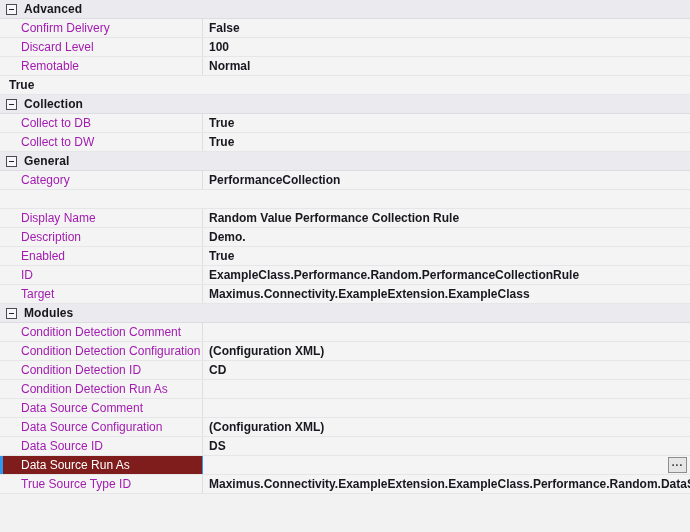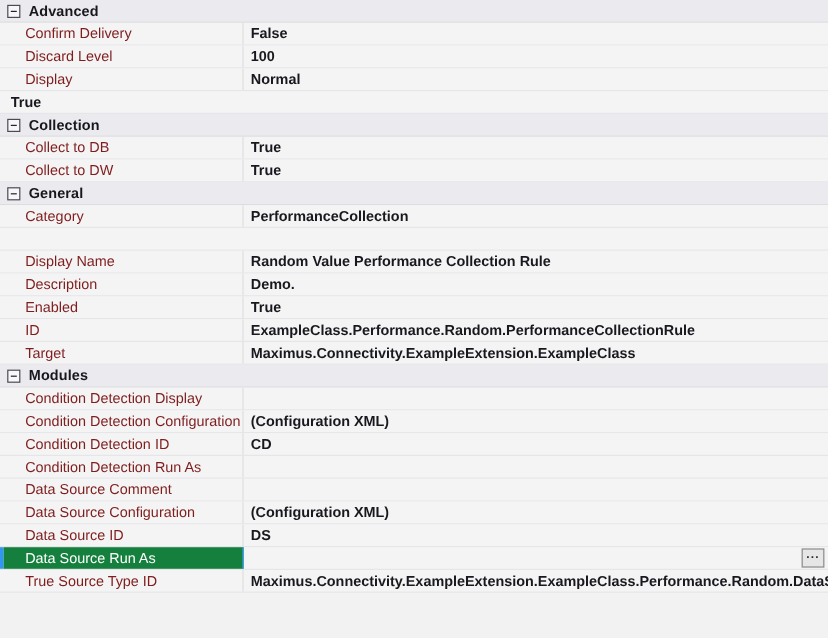--- a/index.html
+++ b/index.html
@@ -83,28 +83,28 @@
     background: #2f96f2;
   }
 
   .prop-name {
     width: 200px;
     flex: 0 0 auto;
     border-right: 1px solid #dededf;
     box-sizing: border-box;
     padding-left: 18px;
     font-size: 12px;
-    color: #7f1d1d;
+    color: #a21caf;
     line-height: 18px;
     white-space: nowrap;
     overflow: hidden;
     position: relative;
   }
   .prop-row.selected .prop-name {
-    background: #15803d;
+    background: #7f1d1d;
     color: #ffffff;
     border-right-color: #3399f5;
   }
 
   .prop-value {
     flex: 1 1 auto;
     box-sizing: border-box;
     padding-left: 6px;
     font-size: 12px;
     font-weight: bold;
@@ -164,21 +164,21 @@
     </div>
     <div class="prop-row">
       <span class="sel-bar"></span>
       <div class="prop-name">Discard Level</div>
       <div class="prop-value">
         <span class="vtext">100</span>
       </div>
     </div>
     <div class="prop-row">
       <span class="sel-bar"></span>
-      <div class="prop-name">Display</div>
+      <div class="prop-name">Remotable</div>
       <div class="prop-value">
         <span class="vtext">Normal</span>
       </div>
     </div>
     <div class="prop-row">
       <span class="sel-bar"></span>
       <div class="prop-value">
         <span class="vtext">True</span>
       </div>
     </div>
@@ -251,21 +251,21 @@
       <div class="prop-value">
         <span class="vtext">Maximus.Connectivity.ExampleExtension.ExampleClass</span>
       </div>
     </div>
     <div class="cat-row">
       <span class="expander"></span>
       <span class="cat-label">Modules</span>
     </div>
     <div class="prop-row">
       <span class="sel-bar"></span>
-      <div class="prop-name">Condition Detection Display</div>
+      <div class="prop-name">Condition Detection Comment</div>
       <div class="prop-value">
         <span class="vtext"></span>
       </div>
     </div>
     <div class="prop-row">
       <span class="sel-bar"></span>
       <div class="prop-name">Condition Detection Configuration</div>
       <div class="prop-value">
         <span class="vtext">(Configuration XML)</span>
       </div>

